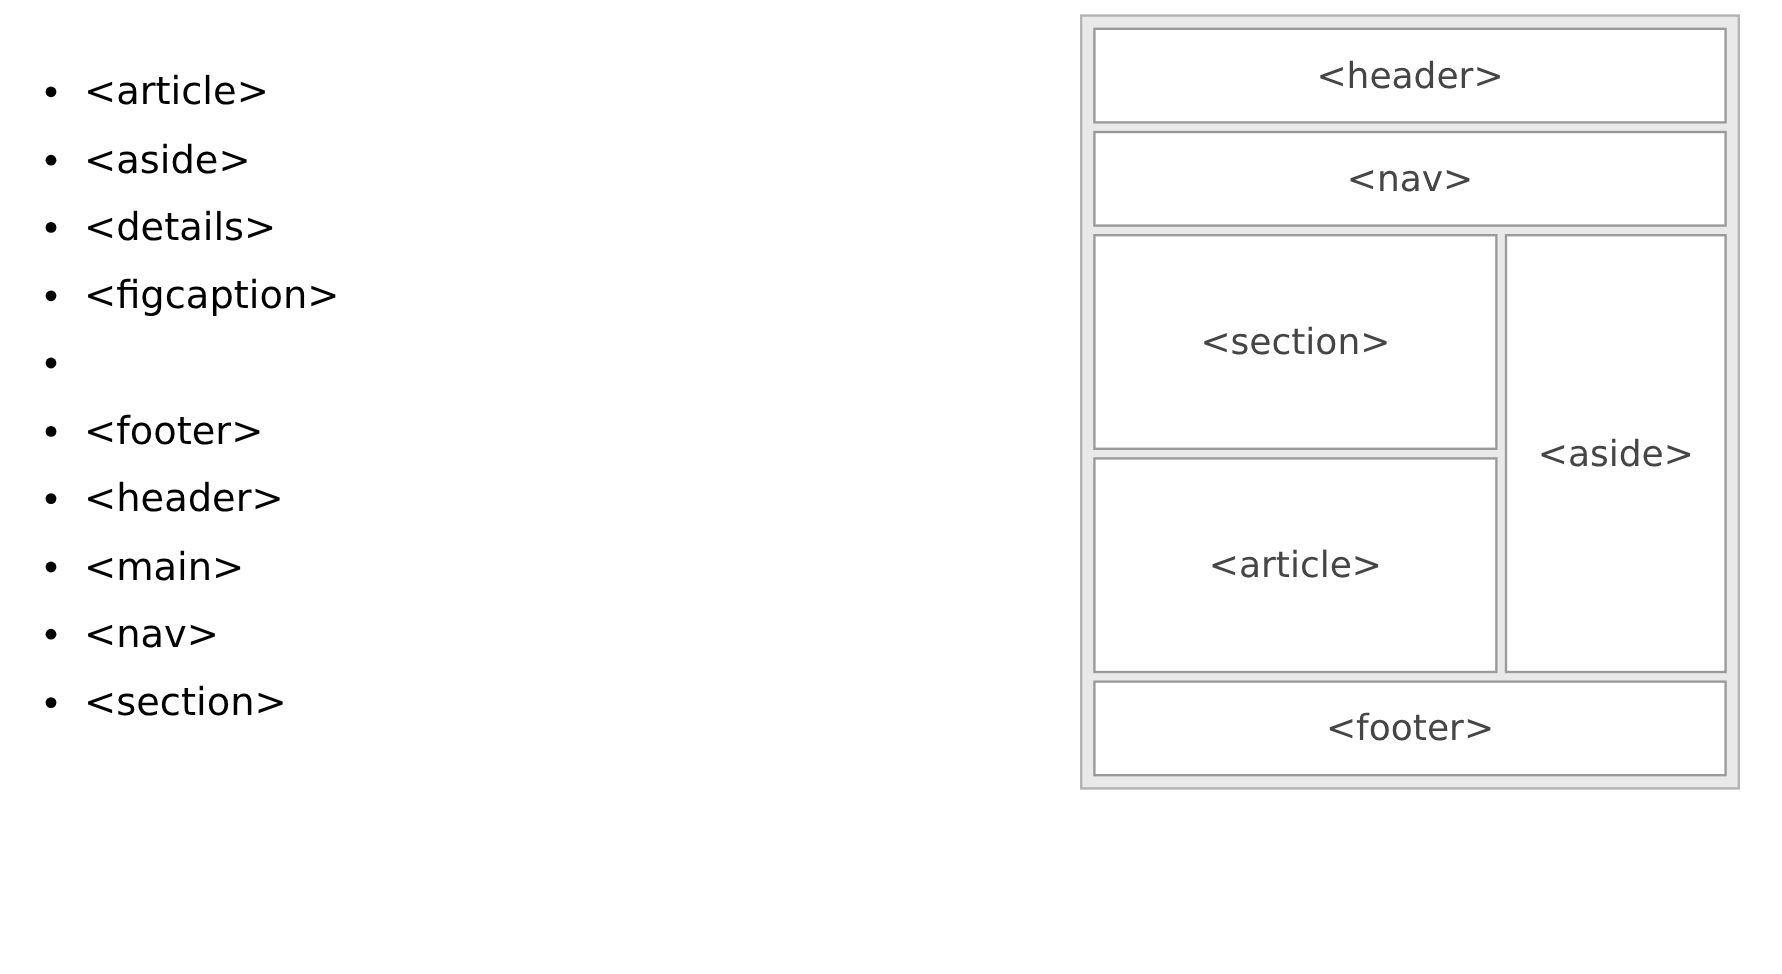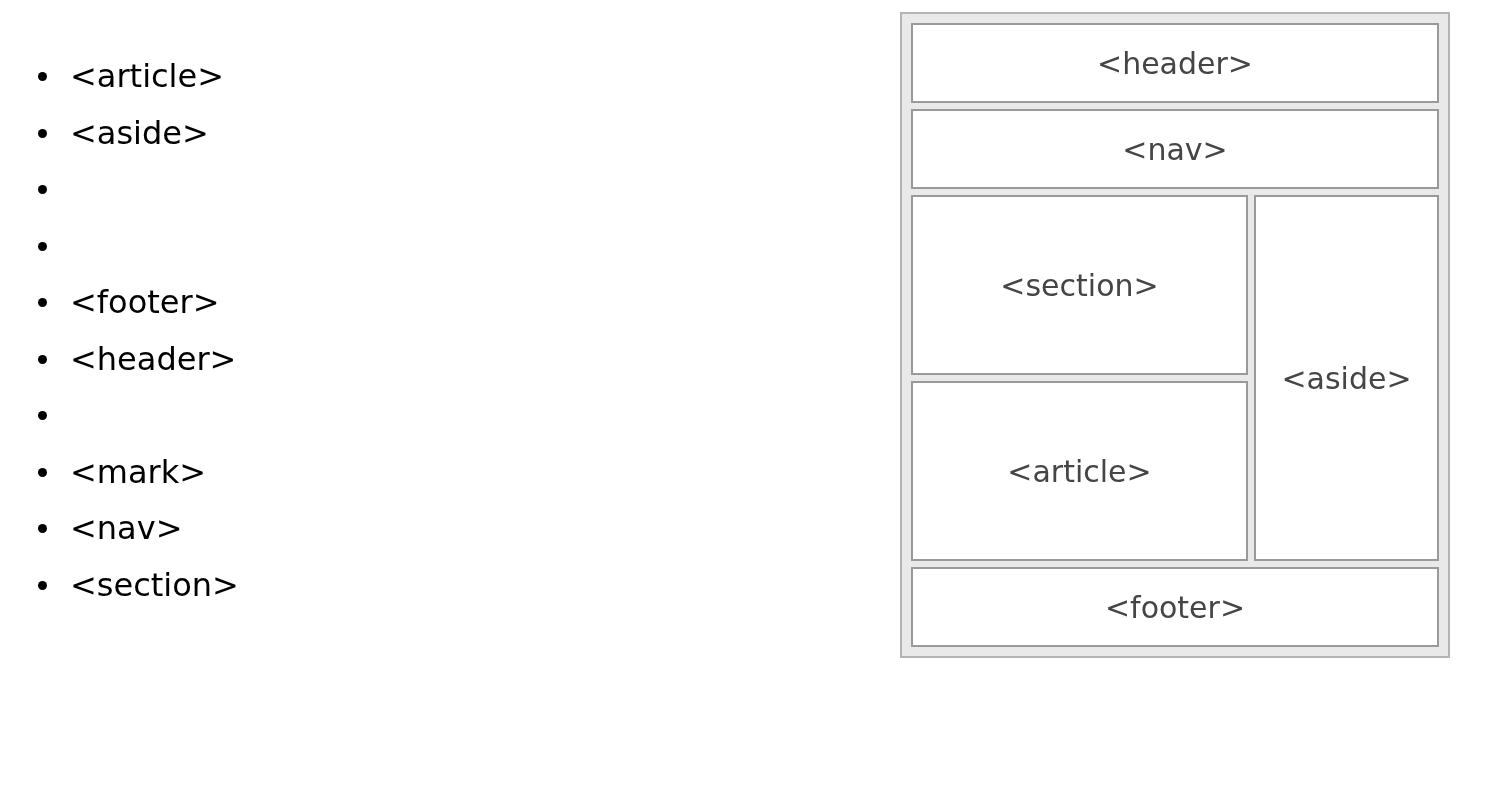--- a/index.html
+++ b/index.html
@@ -100,38 +100,40 @@
   <li>
     <span class="bullet"></span>
     <span>&lt;article&gt;</span>
   </li>
   <li>
     <span class="bullet"></span>
     <span>&lt;aside&gt;</span>
   </li>
   <li>
     <span class="bullet"></span>
+    <span>&lt;details&gt;</span>
+  </li>
+  <li>
+    <span class="bullet"></span>
+    <span>&lt;figcaption&gt;</span>
   </li>
   <li>
     <span class="bullet"></span>
   </li>
   <li>
     <span class="bullet"></span>
     <span>&lt;footer&gt;</span>
   </li>
   <li>
     <span class="bullet"></span>
     <span>&lt;header&gt;</span>
   </li>
   <li>
     <span class="bullet"></span>
-  </li>
-  <li>
-    <span class="bullet"></span>
-    <span>&lt;mark&gt;</span>
+    <span>&lt;main&gt;</span>
   </li>
   <li>
     <span class="bullet"></span>
     <span>&lt;nav&gt;</span>
   </li>
   <li>
     <span class="bullet"></span>
     <span>&lt;section&gt;</span>
   </li>
 </ul>

